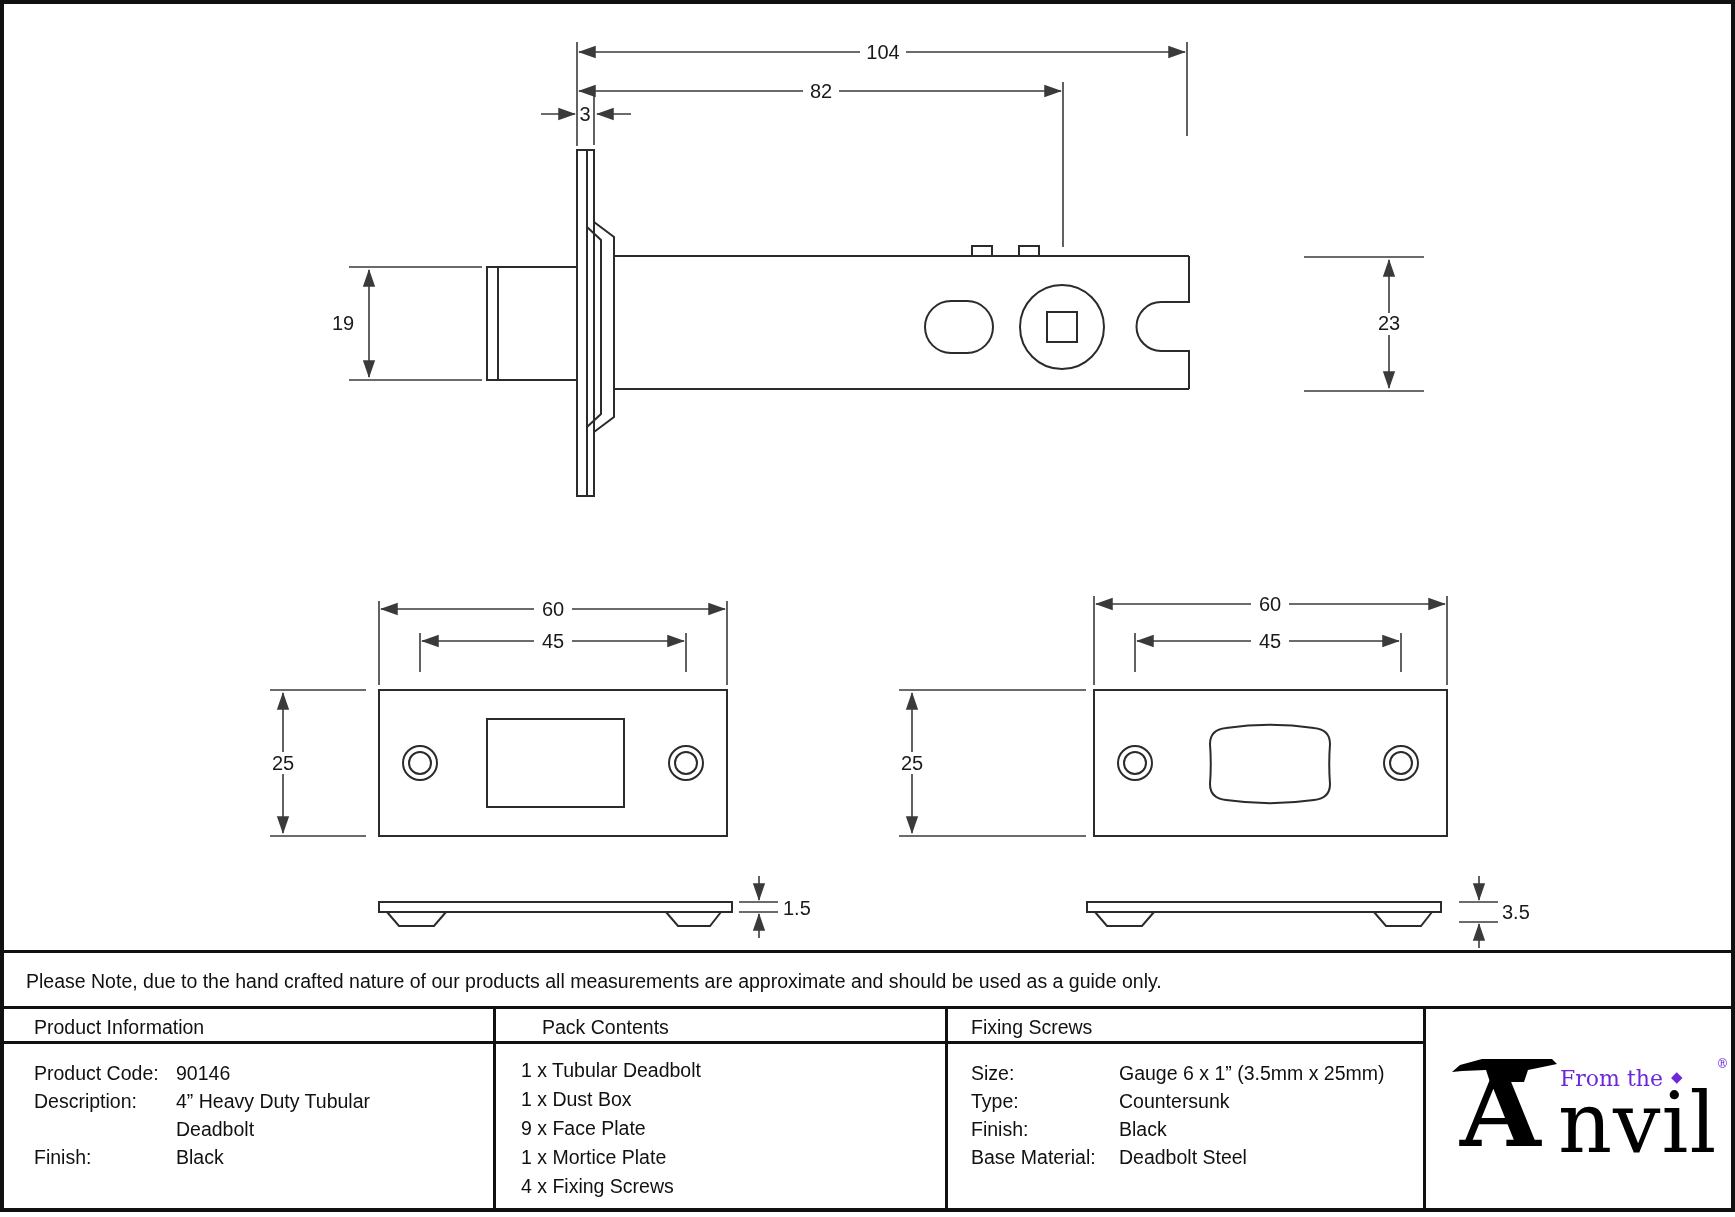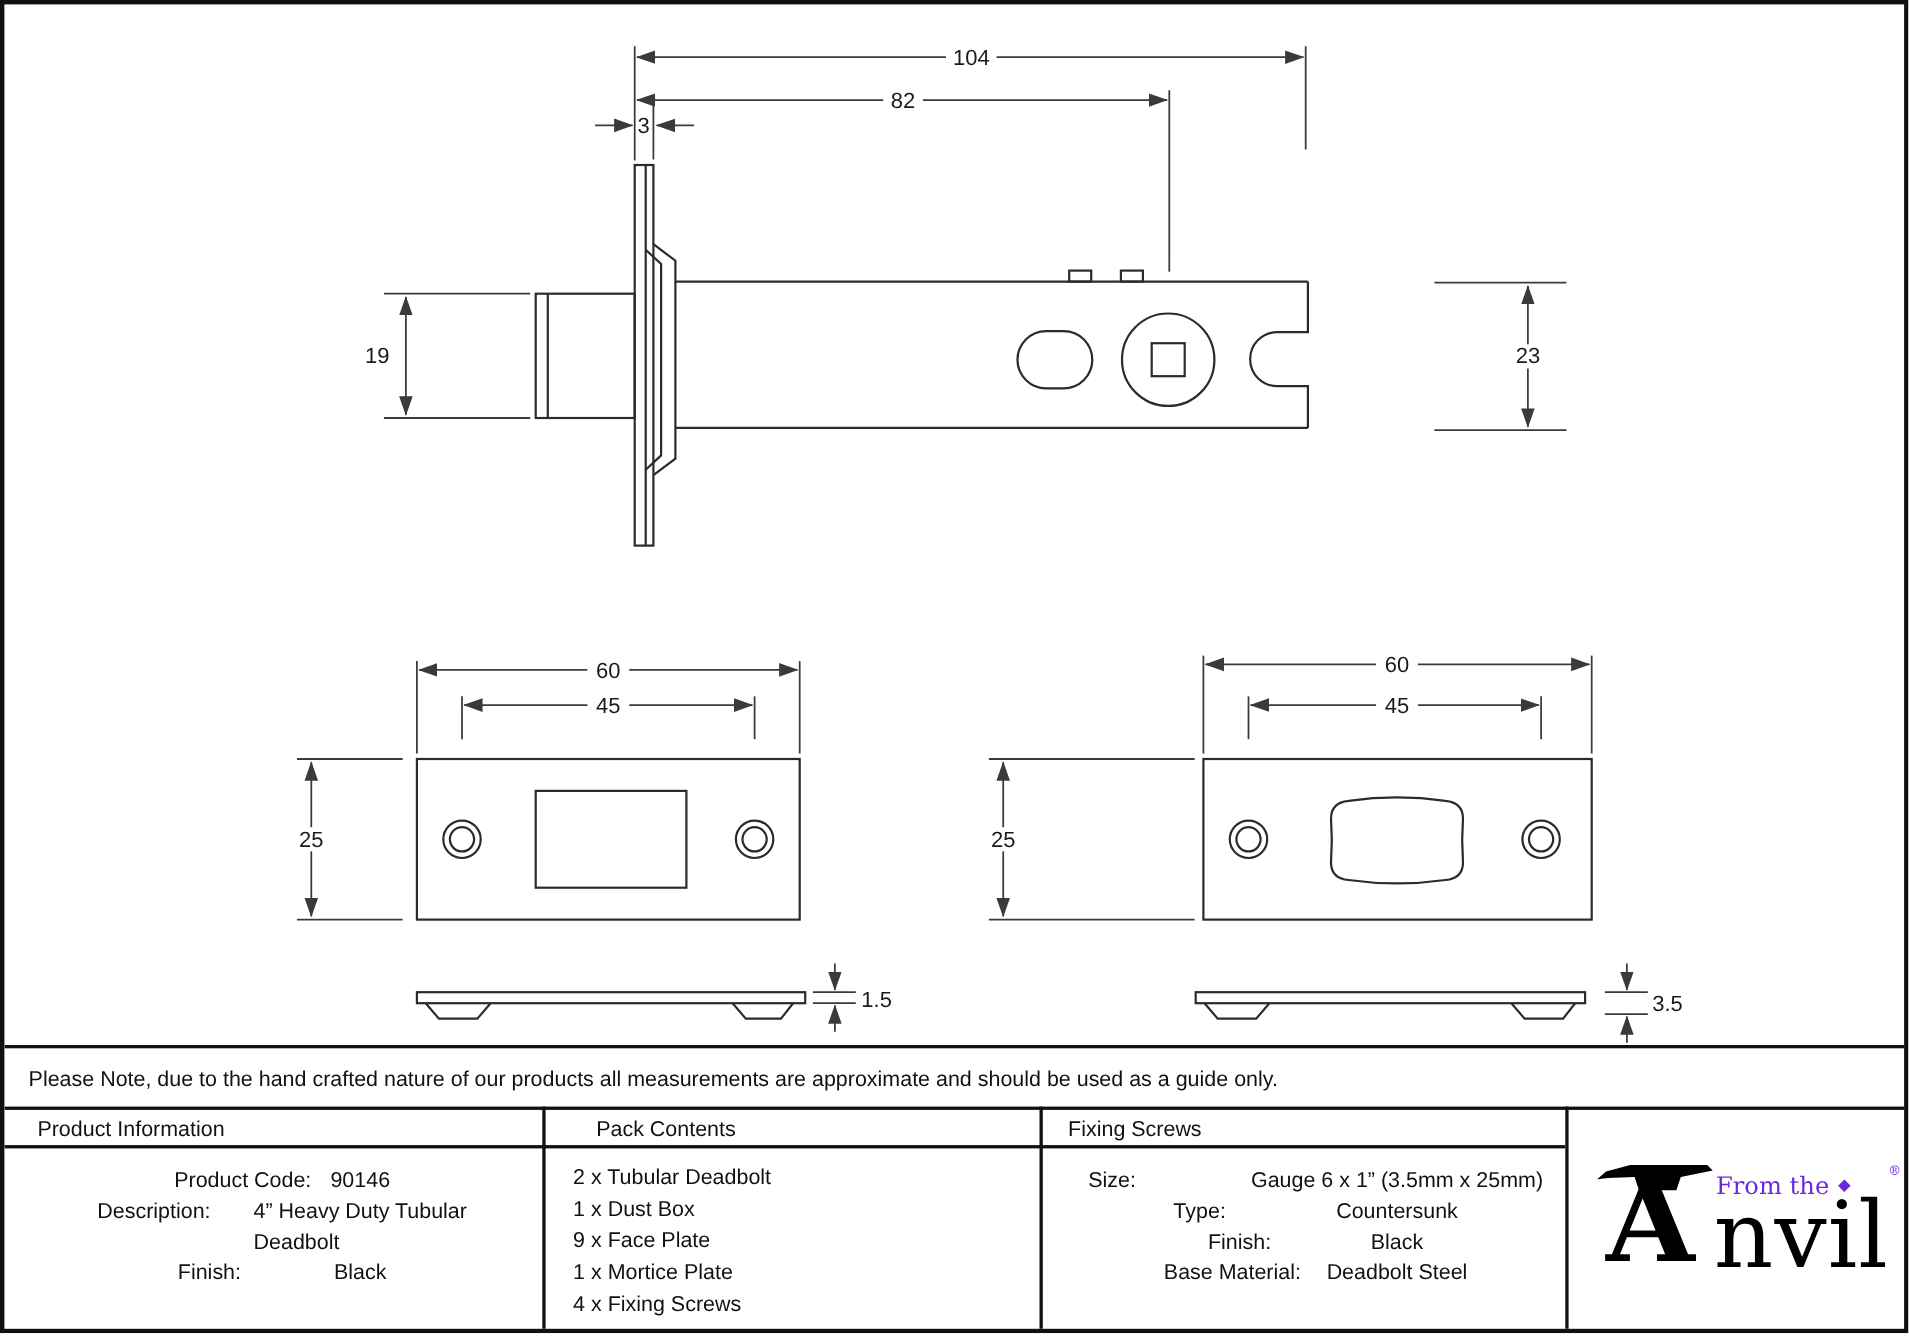--- a/index.html
+++ b/index.html
@@ -7,21 +7,21 @@
         border:4px solid #111;font-family:"Liberation Sans",sans-serif;color:#111;overflow:hidden;}
   svg text{font-family:"Liberation Sans",sans-serif;font-size:20px;fill:#1a1a1a;}
   .obj{stroke:#2b2b2b;stroke-width:2;fill:none;stroke-linejoin:miter;}
   .dim{stroke:#3a3a3a;stroke-width:1.6;fill:none;}
   .lblbg{fill:#ffffff;stroke:none;}
   .hline{position:absolute;background:#111;height:3px;}
   .vline{position:absolute;background:#111;width:3px;}
   .note-text{position:absolute;left:22px;top:966px;font-size:19.5px;}
   .cell-header{position:absolute;top:1012px;font-size:19.5px;}
   .kv{position:absolute;top:1055px;font-size:19.5px;line-height:28px;}
-  .kv .row{display:flex;justify-content:center;}
+  .kv .row{display:flex;}
   .kv .lab{flex:0 0 142px;}
   .kv.fs .lab{flex:0 0 148px;}
   .kv .val{white-space:pre-line;}
   .list{position:absolute;left:517px;top:1052px;font-size:19.5px;line-height:29px;}
   
   .logo{position:absolute;left:1452px;top:1040px;width:270px;height:130px;}
   .logo-a{position:absolute;left:0;top:6px;width:108px;height:118px;}
   .bigA{position:absolute;left:4px;top:8px;font-family:"DejaVu Serif","Liberation Serif",serif;
         font-weight:bold;font-size:104px;line-height:1;color:#000;}
   .anvil-svg{position:absolute;left:-6px;top:6px;}
@@ -207,21 +207,21 @@
 Deadbolt</span>
     </div>
     <div class="row">
       <span class="lab">Finish:</span>
       <span class="val">Black</span>
     </div>
   </div>
 
   
   <div class="list">
-    <div>2 x Tubular Deadbolt</div>
+    <div>1 x Tubular Deadbolt</div>
     <div>1 x Dust Box</div>
     <div>9 x Face Plate</div>
     <div>1 x Mortice Plate</div>
     <div>4 x Fixing Screws</div>
   </div>
 
   
   <div class="kv fs" style="left:967px;width:450px;">
     <div class="row">
       <span class="lab">Size:</span>

